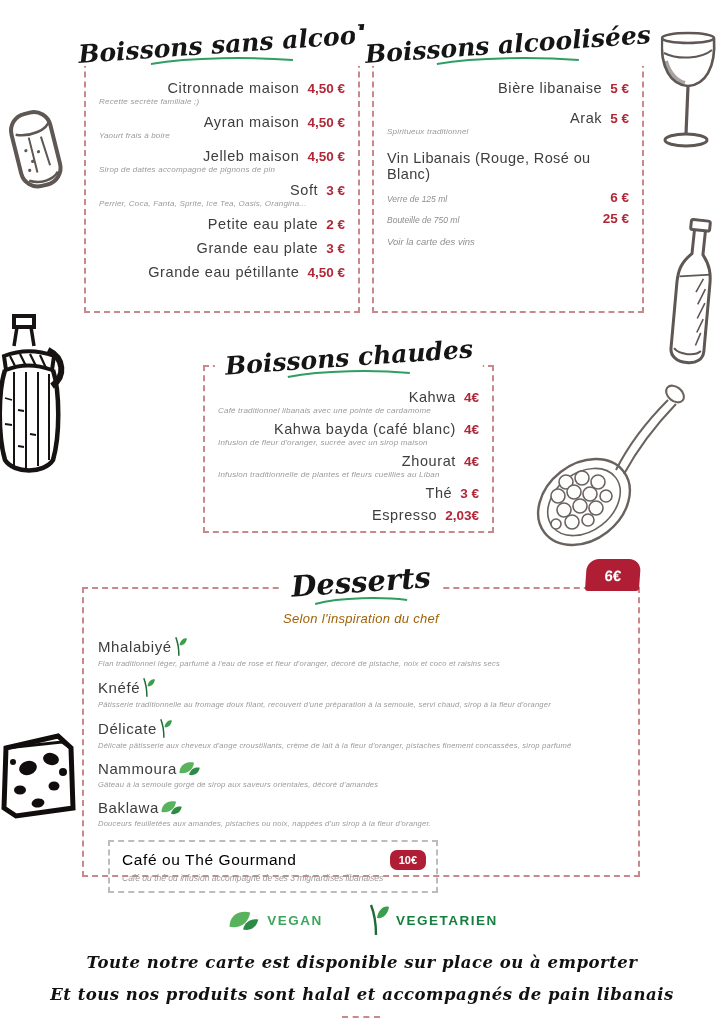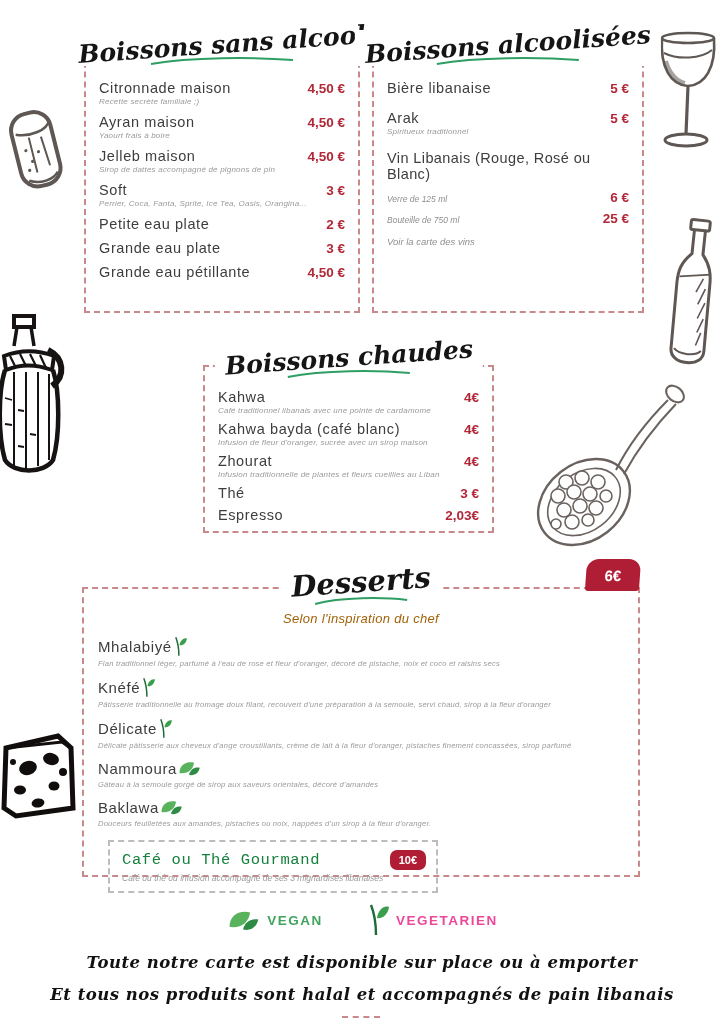--- a/index.html
+++ b/index.html
@@ -15,21 +15,21 @@
 
   
   .title-wrap{position:absolute;top:-24px;left:50%;transform:translateX(-50%);
               background:#fff;padding:0 10px;text-align:center;white-space:nowrap;}
   .box-title{margin:0;font-family:"DejaVu Serif",serif;font-style:italic;font-weight:700;
              font-size:25px;color:#151515;transform:rotate(-4deg);letter-spacing:0px;}
   .swoosh{display:block;margin:-3px auto 0 auto;}
 
   
   .item{margin-bottom:8px;}
-  .item-row{display:flex;justify-content:space-between;align-items:baseline;}
+  .item-row{display:flex;justify-content:flex-end;align-items:baseline;}
   .item-name{font-size:14.5px;color:#3d3d3d;letter-spacing:0.6px;}
   .item-price{font-size:13.5px;font-weight:700;color:#b22738;white-space:nowrap;margin-left:8px;}
   .item-desc{font-size:8px;font-style:italic;color:#9a9a9a;margin-top:1px;letter-spacing:0.2px;}
 
   
   .wine{margin-top:12px;}
   .wine-name{font-size:14.5px;color:#3d3d3d;letter-spacing:0.4px;margin-bottom:8px;}
   .wine-row{display:flex;justify-content:space-between;align-items:baseline;margin-bottom:6px;}
   .wine-label{font-size:8.5px;font-style:italic;color:#8f8f8f;}
   .wine-note{font-size:9.5px;font-style:italic;color:#8f8f8f;margin-top:10px;}
@@ -41,31 +41,31 @@
   .des-subtitle{text-align:center;font-size:13px;font-style:italic;color:#a16207;margin:8px 0 10px 0;letter-spacing:0.3px;}
   .ditem{margin-bottom:9px;}
   .ditem-head{display:flex;align-items:center;}
   .ditem .item-name{font-size:15px;}
   .ditem .item-desc{font-size:7.6px;margin-top:2px;}
   .leaf{display:inline-flex;}
 
   .gourmand{position:relative;margin:12px 0 0 10px;width:330px;border:2px dashed #bcbcbc;
             padding:8px 10px 8px 12px;box-sizing:border-box;}
   .gourmand-row{display:flex;justify-content:space-between;align-items:center;}
-  .gourmand-name{font-size:15.5px;color:#15803d;letter-spacing:0.6px;font-family:Liberation Mono, monospace;}
+  .gourmand-name{font-size:15.5px;color:#000000;letter-spacing:0.6px;}
   .gourmand-badge{background:#b01e36;color:#fff;font-weight:700;font-size:11px;
                   padding:4px 9px;border-radius:7px;}
   .gourmand-desc{font-size:8.5px;font-style:italic;color:#9a9a9a;margin-top:3px;}
 
   
   .legend{position:absolute;top:903px;left:0;width:724px;display:flex;justify-content:center;
           align-items:center;gap:42px;}
   .legend-item{display:flex;align-items:center;gap:7px;}
   .legend-label-vegan{color:#3fa45c;font-weight:700;font-size:13.5px;letter-spacing:1.5px;}
-  .legend-label-veget{color:#ec4899;font-weight:700;font-size:13.5px;letter-spacing:1.5px;}
+  .legend-label-veget{color:#15803d;font-weight:700;font-size:13.5px;letter-spacing:1.5px;}
 
   
   .footer{position:absolute;top:953px;left:0;width:724px;text-align:center;}
   .footer-line{font-family:"DejaVu Serif",serif;font-style:italic;font-weight:700;
                font-size:16.5px;color:#111;margin-bottom:13px;letter-spacing:0.5px;}
   .bottom-tick{position:absolute;left:342px;top:1016px;width:38px;border-top:2px dashed #c9898b;}
 
   
   .deco{position:absolute;}
   .deco-cork{left:8px;top:106px;transform:rotate(-14deg);}

